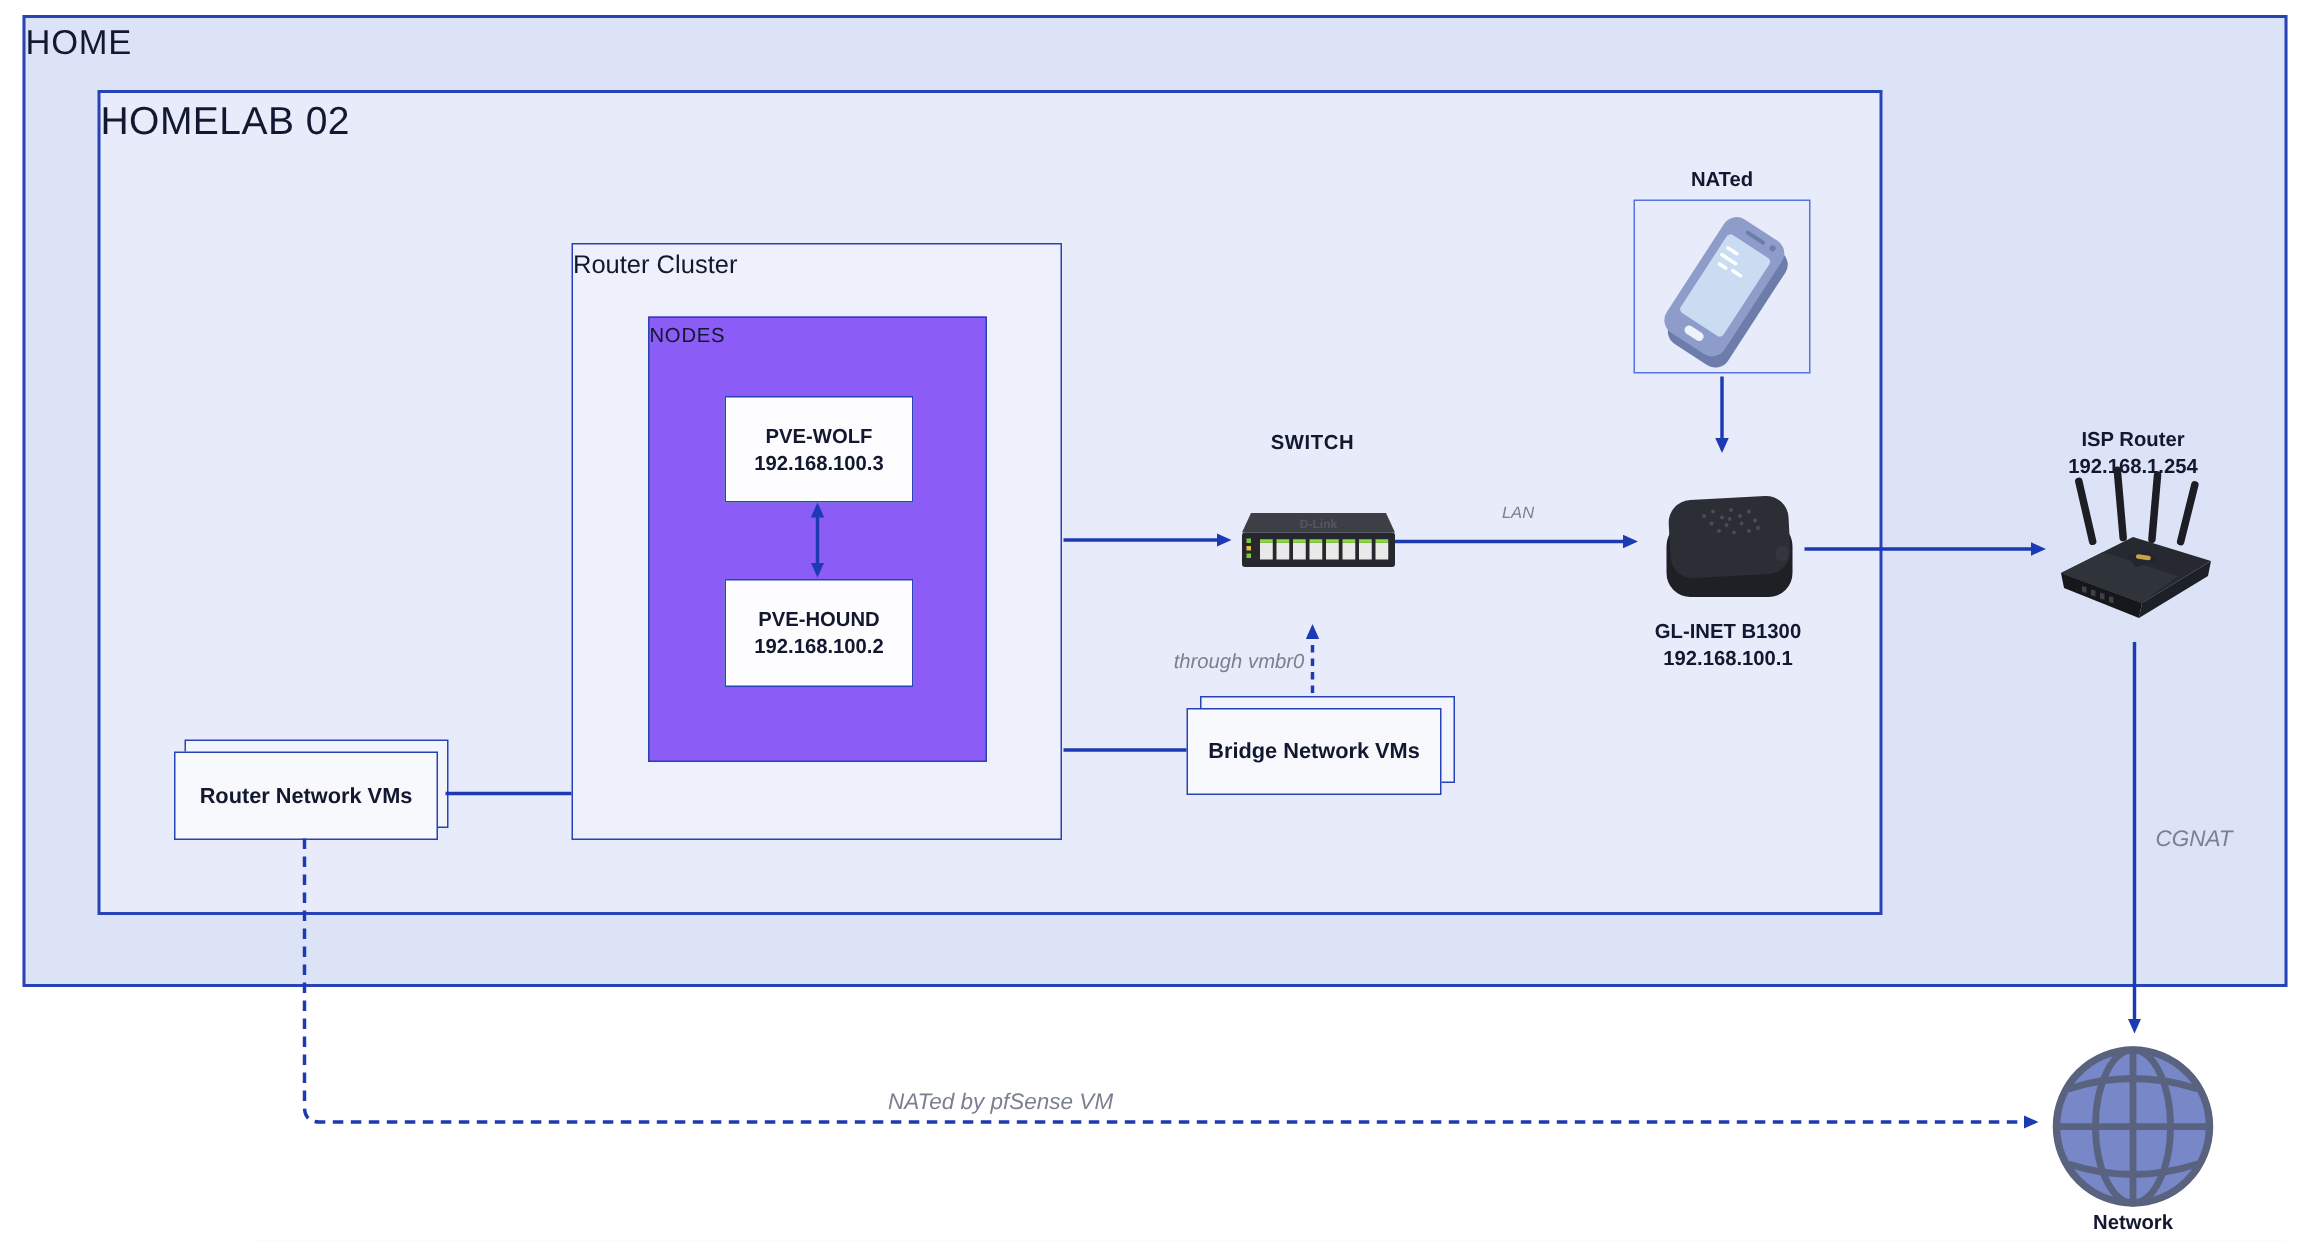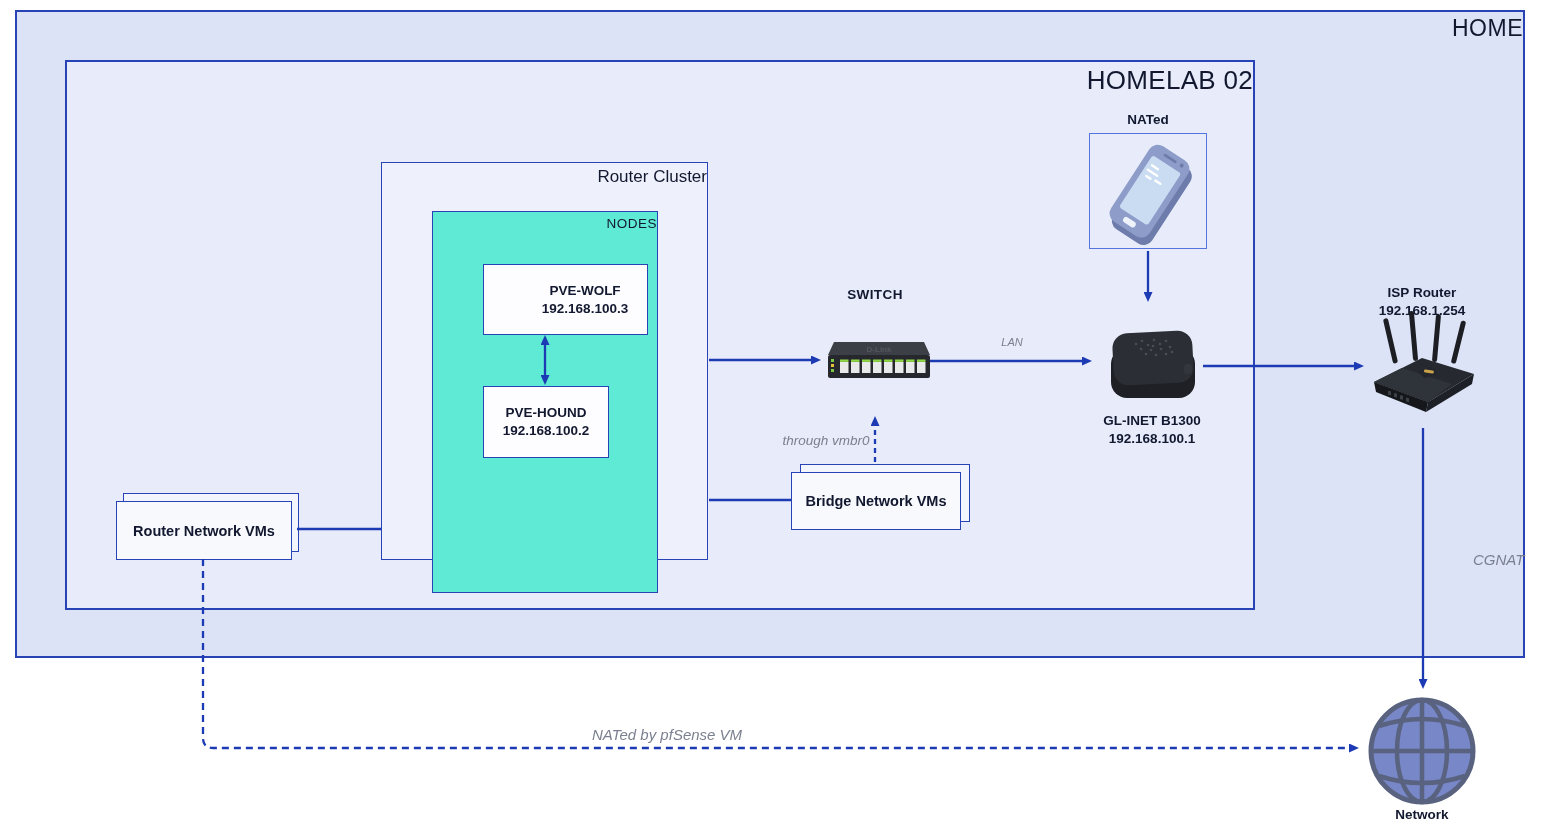--- a/index.html
+++ b/index.html
@@ -1,37 +1,37 @@
 <!DOCTYPE html>
 <html><head>
 <meta charset="utf-8">
 <style>
   html,body{margin:0;padding:0;background:#ffffff;}
   #canvas{
     position:relative;width:1542px;height:827px;background:#ffffff;overflow:hidden;
     font-family:"Liberation Sans",sans-serif;color:#12182f;
   }
   .box{position:absolute;box-sizing:border-box;}
-  .box-title{position:absolute;left:0;right:0;text-align:right;color:#12182f;}
+  .box-title{position:absolute;left:0;right:0;text-align:left;color:#12182f;}
 
   #home-box{left:15px;top:10px;width:1510px;height:648px;background:#dde3f7;border:2px solid #2743b5;}
   #home-title{top:3px;font-size:23px;letter-spacing:.5px;}
   #homelab-box{left:65px;top:60px;width:1190px;height:550px;background:#e7ebfa;border:2px solid #2743b5;}
   #homelab-title{top:3px;font-size:26px;letter-spacing:.3px;}
   #proxmox-box{left:381px;top:162px;width:327px;height:398px;background:#eef1fc;border:1.5px solid #2743b5;}
   #proxmox-title{top:4px;font-size:17px;}
-  #nodes-box{left:432px;top:211px;width:226px;height:382px;background:#5eead4;border:1.5px solid #2743b5;text-decoration:underline;}
+  #nodes-box{left:432px;top:211px;width:226px;height:297px;background:#8b5cf6;border:1.5px solid #2743b5;text-decoration:underline;}
   #nodes-title{top:4px;font-size:13.5px;letter-spacing:.5px;}
 
   .node-card{
     position:absolute;background:#fdfdff;border:1.5px solid #2743b5;
     display:flex;flex-direction:column;align-items:center;justify-content:center;
     font-weight:bold;font-size:13.5px;line-height:1.3;text-align:center;
   }
-  #pve-wolf{left:483px;top:264px;width:124px;height:69px;padding-left:39px;}
+  #pve-wolf{left:483px;top:264px;width:124px;height:69px;}
   #pve-hound{left:483px;top:386px;width:124px;height:70px;}
 
   .stack-back{position:absolute;background:#f2f5fd;border:1.5px solid #2743b5;}
   .stack-front{
     position:absolute;background:#f7f9fd;border:1.5px solid #2743b5;
     display:flex;align-items:center;justify-content:center;
     font-weight:bold;font-size:14.5px;text-align:center;
   }
   #private-back{left:123px;top:493px;width:174px;height:57px;}
   #private-front{left:116px;top:501px;width:174px;height:57px;}
@@ -42,21 +42,21 @@
   .device-label{position:absolute;text-align:center;font-weight:bold;font-size:13.5px;line-height:1.35;color:#12182f;}
   #users-label{left:1089px;top:111px;width:118px;}
   #switch-label{left:815px;top:286px;width:120px;letter-spacing:.4px;}
   #glinet-label{left:1082px;top:412px;width:140px;}
   #isp-label{left:1351px;top:284px;width:142px;}
   #internet-label{left:1372px;top:806px;width:100px;}
 
   .edge-label{position:absolute;font-style:italic;color:#7b8090;}
   #lan-label{left:962px;top:336px;width:100px;text-align:center;font-size:11px;}
   #vmbr0-label{left:774px;top:433px;width:104px;text-align:center;font-size:13.5px;}
-  #cgnat-label{left:1437px;top:551px;font-size:15px;margin-left:36px;}
+  #cgnat-label{left:1437px;top:551px;font-size:15px;}
   #nat-label{left:592px;top:726px;width:200px;font-size:15px;}
 
   #connector-layer{position:absolute;left:0;top:0;width:1542px;height:827px;pointer-events:none;}
   .device{position:absolute;}
 </style>
 </head>
 <body>
 
 <div id="canvas">
 

